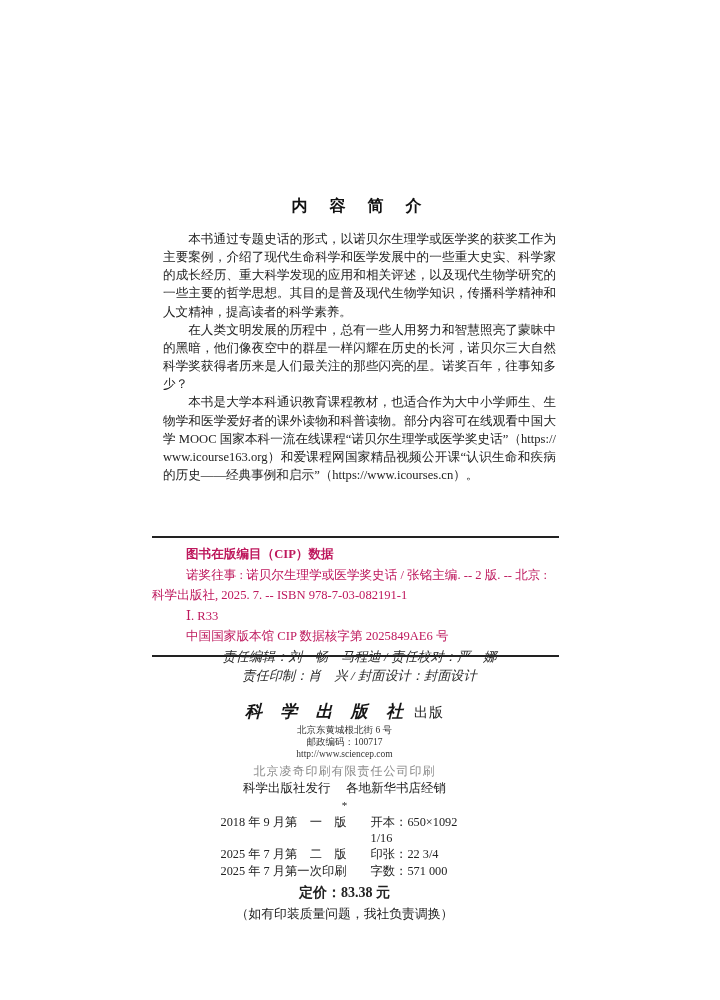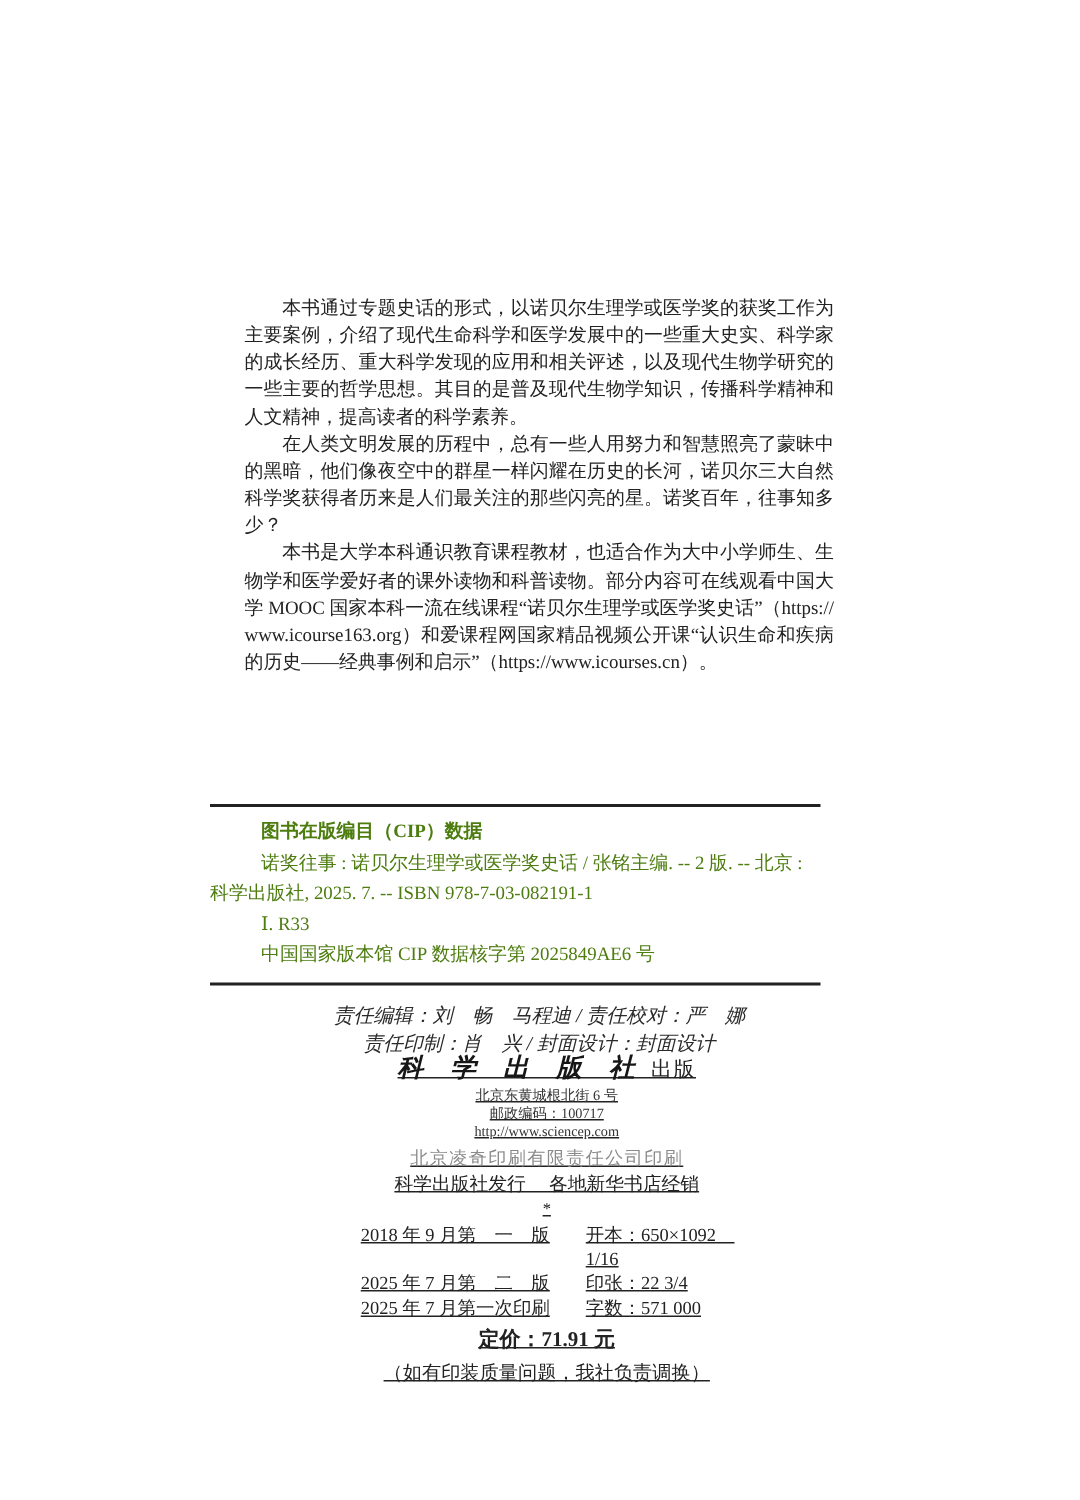--- a/index.html
+++ b/index.html
@@ -23,38 +23,38 @@
   .intro p{
     margin:0;
     font-size:12.6px;line-height:18.15px;
     text-align:justify;text-justify:inter-ideograph;
     text-indent:2em;
     color:#222;
     word-break:break-all;
   }
   
   .cip{
-    position:absolute;left:140px;top:536px;width:407px;
+    position:absolute;left:152px;top:536px;width:407px;
     border-top:2px solid #222;border-bottom:2px solid #222;
     padding:6px 0 8px 0;
-    font-size:12.6px;line-height:20.5px;color:#4d7c0f;
+    font-size:12.6px;line-height:20.5px;color:#be185d;
   }
   .cip .ind{padding-left:34px;}
   .cip .bold{font-weight:bold;}
   
   .staff{
     position:absolute;left:143px;top:648px;width:433px;
     text-align:center;
     font-style:italic;
-    font-size:13.2px;line-height:18.5px;color:#2a2a2a;margin-top:20px;
+    font-size:13.2px;line-height:18.5px;color:#2a2a2a;
   }
   
   .imprint{
-    position:absolute;left:148px;top:701px;width:433px;
-    text-align:center;color:#222;text-decoration:underline;
+    position:absolute;left:128px;top:701px;width:433px;
+    text-align:center;color:#222;
   }
   .pub-line{line-height:22px;}
   .pub-script{
     font-size:17px;font-weight:bold;font-style:italic;
     letter-spacing:7px;color:#161616;
   }
   .pub-suffix{font-size:14px;letter-spacing:1px;}
   .imprint .small{font-size:9.5px;line-height:12px;color:#333;}
   .printer{font-size:12px;line-height:15px;color:#8a8a8a;margin-top:4px;letter-spacing:1px;}
   .distribution{font-size:12.5px;line-height:15px;margin-top:2px;}
@@ -65,20 +65,21 @@
   .ed-right{flex:1;}
   .price{font-size:14px;font-weight:bold;margin-top:5px;line-height:17px;}
   .notice{font-size:12.8px;margin-top:6px;line-height:15px;}
 </style>
 </head>
 <body>
 
 <div class="page">
 
   <div class="content">
+    <h1 class="page-title">内 容 简 介</h1>
     <div class="intro">
       <p>本书通过专题史话的形式，以诺贝尔生理学或医学奖的获奖工作为主要案例，介绍了现代生命科学和医学发展中的一些重大史实、科学家的成长经历、重大科学发现的应用和相关评述，以及现代生物学研究的一些主要的哲学思想。其目的是普及现代生物学知识，传播科学精神和人文精神，提高读者的科学素养。</p>
       <p>在人类文明发展的历程中，总有一些人用努力和智慧照亮了蒙昧中的黑暗，他们像夜空中的群星一样闪耀在历史的长河，诺贝尔三大自然科学奖获得者历来是人们最关注的那些闪亮的星。诺奖百年，往事知多少？</p>
       <p>本书是大学本科通识教育课程教材，也适合作为大中小学师生、生物学和医学爱好者的课外读物和科普读物。部分内容可在线观看中国大学 MOOC 国家本科一流在线课程“诺贝尔生理学或医学奖史话”（https://www.icourse163.org）和爱课程网国家精品视频公开课“认识生命和疾病的历史——经典事例和启示”（https://www.icourses.cn）。</p>
     </div>
   </div>
 
   <div class="cip">
     <div class="ind bold">图书在版编目（CIP）数据</div>
     <div class="ind">诺奖往事 : 诺贝尔生理学或医学奖史话 / 张铭主编. -- 2 版. -- 北京 :</div>
@@ -110,17 +111,17 @@
       </div>
       <div class="ed-row">
         <span class="ed-left">2025 年 7 月第　二　版</span>
         <span class="ed-right">印张：22 3/4</span>
       </div>
       <div class="ed-row">
         <span class="ed-left">2025 年 7 月第一次印刷</span>
         <span class="ed-right">字数：571 000</span>
       </div>
     </div>
-    <div class="price">定价：71.91 元</div>
+    <div class="price">定价：83.38 元</div>
     <div class="notice">（如有印装质量问题，我社负责调换）</div>
   </div>
 
 </div>
 
 </body></html>

